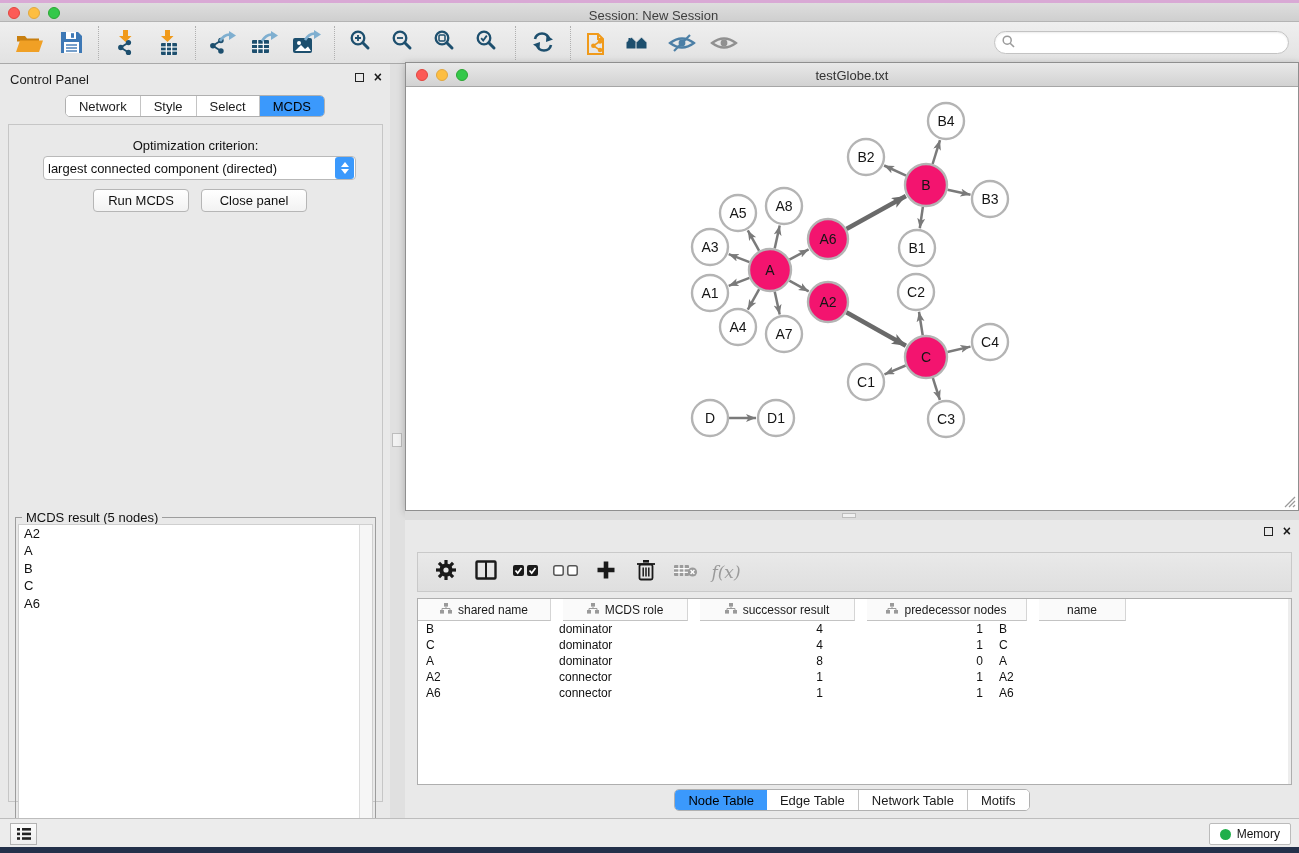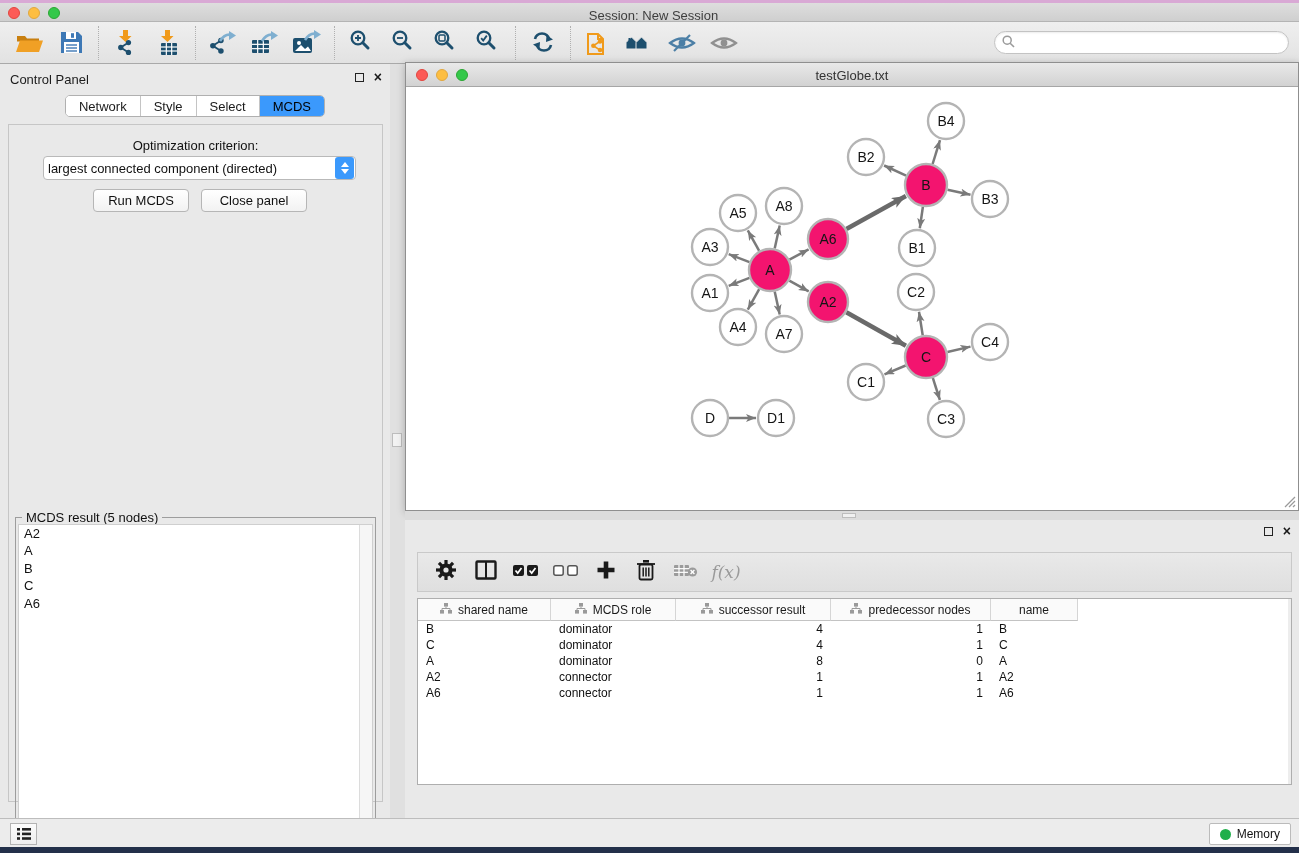--- a/index.html
+++ b/index.html
@@ -68,21 +68,21 @@
   #h-divider{position:absolute;left:405px;top:511px;width:894px;height:9px;background:#dcdcdc;}
   #h-grip{position:absolute;left:437px;top:2px;width:14px;height:5px;background:#f0f0f0;border:1px solid #bdbdbd;}
 
   
   #table-panel{position:absolute;left:405px;top:520px;width:894px;height:298px;background:#e9e9e9;}
   #tp-title{position:absolute;left:15px;top:6px;font-size:13px;color:#1c1c1c;margin-top:32px;}
   #tp-toolbar{position:absolute;left:12px;top:32px;width:875px;height:40px;background:linear-gradient(#e9e9e9,#dfdfdf);border:1px solid #c9c9c9;display:flex;align-items:center;padding-left:10px;gap:4px;}
   .tp-btn{width:36px;height:34px;display:flex;align-items:center;justify-content:center;cursor:pointer;}
   .fx-label{font-size:17px;color:#9a9a9a;font-family:"DejaVu Serif",serif;font-style:italic;}
   #node-table{position:absolute;left:12px;top:78px;width:875px;height:187px;background:#fff;border:1px solid #aeaeae;overflow:hidden;}
-  #nt-header{display:flex;height:22px;}
+  #nt-header{display:flex;height:22px;gap:12px;}
   .nt-hcell{background:#fafafa;border-right:1px solid #d5d5d5;border-bottom:1px solid #c3c3c3;display:flex;align-items:center;justify-content:center;gap:6px;font-size:12px;color:#1a1a1a;}
   .nt-row{display:flex;height:16px;}
   .nt-cell{font-size:12px;color:#111;padding:0 8px;line-height:16px;white-space:nowrap;}
   #nt-scroll{position:absolute;right:0;top:0;width:3px;height:100%;background:#ededed;}
   #tp-tabs{position:absolute;left:0;top:269px;width:100%;display:flex;justify-content:center;}
 
   
   #status-bar{position:absolute;left:0;top:818px;width:100%;height:29px;background:#ececec;border-top:1px solid #bdbdbd;}
   #list-btn{position:absolute;left:10px;top:4px;width:27px;height:22px;background:linear-gradient(#fbfbfb,#eee);border:1px solid #b3b3b3;display:flex;align-items:center;justify-content:center;cursor:pointer;}
   #memory-btn{position:absolute;right:8px;top:4px;height:22px;padding:0 10px;background:#fff;border:1px solid #bbb;border-radius:2px;display:flex;align-items:center;gap:6px;font-size:12px;color:#111;cursor:pointer;}
@@ -699,20 +699,28 @@
           <div class="nt-row">
             <div class="nt-cell" style="width: 133px; text-align: left;">A6</div>
             <div class="nt-cell" style="width: 125px; text-align: left;">connector</div>
             <div class="nt-cell" style="width: 155px; text-align: right;">1</div>
             <div class="nt-cell" style="width: 160px; text-align: right;">1</div>
             <div class="nt-cell" style="width: 87px; text-align: left;">A6</div>
           </div>
         </div>
       <div id="nt-scroll"></div>
     </div>
+    <div id="tp-tabs">
+        <div class="seg-tabs">
+          <div class="seg-tab selected">Node Table</div>
+          <div class="seg-tab">Edge Table</div>
+          <div class="seg-tab">Network Table</div>
+          <div class="seg-tab">Motifs</div>
+        </div>
+      </div>
   </div>
 
   <div id="status-bar">
     <div id="list-btn">
       <svg width="16" height="14">
           <g fill="#222">
             <rect x="1" y="1" width="3" height="2.6"></rect>
             <rect x="6" y="1" width="9" height="2.6"></rect>
             <rect x="1" y="5.6" width="3" height="2.6"></rect>
             <rect x="6" y="5.6" width="9" height="2.6"></rect>

